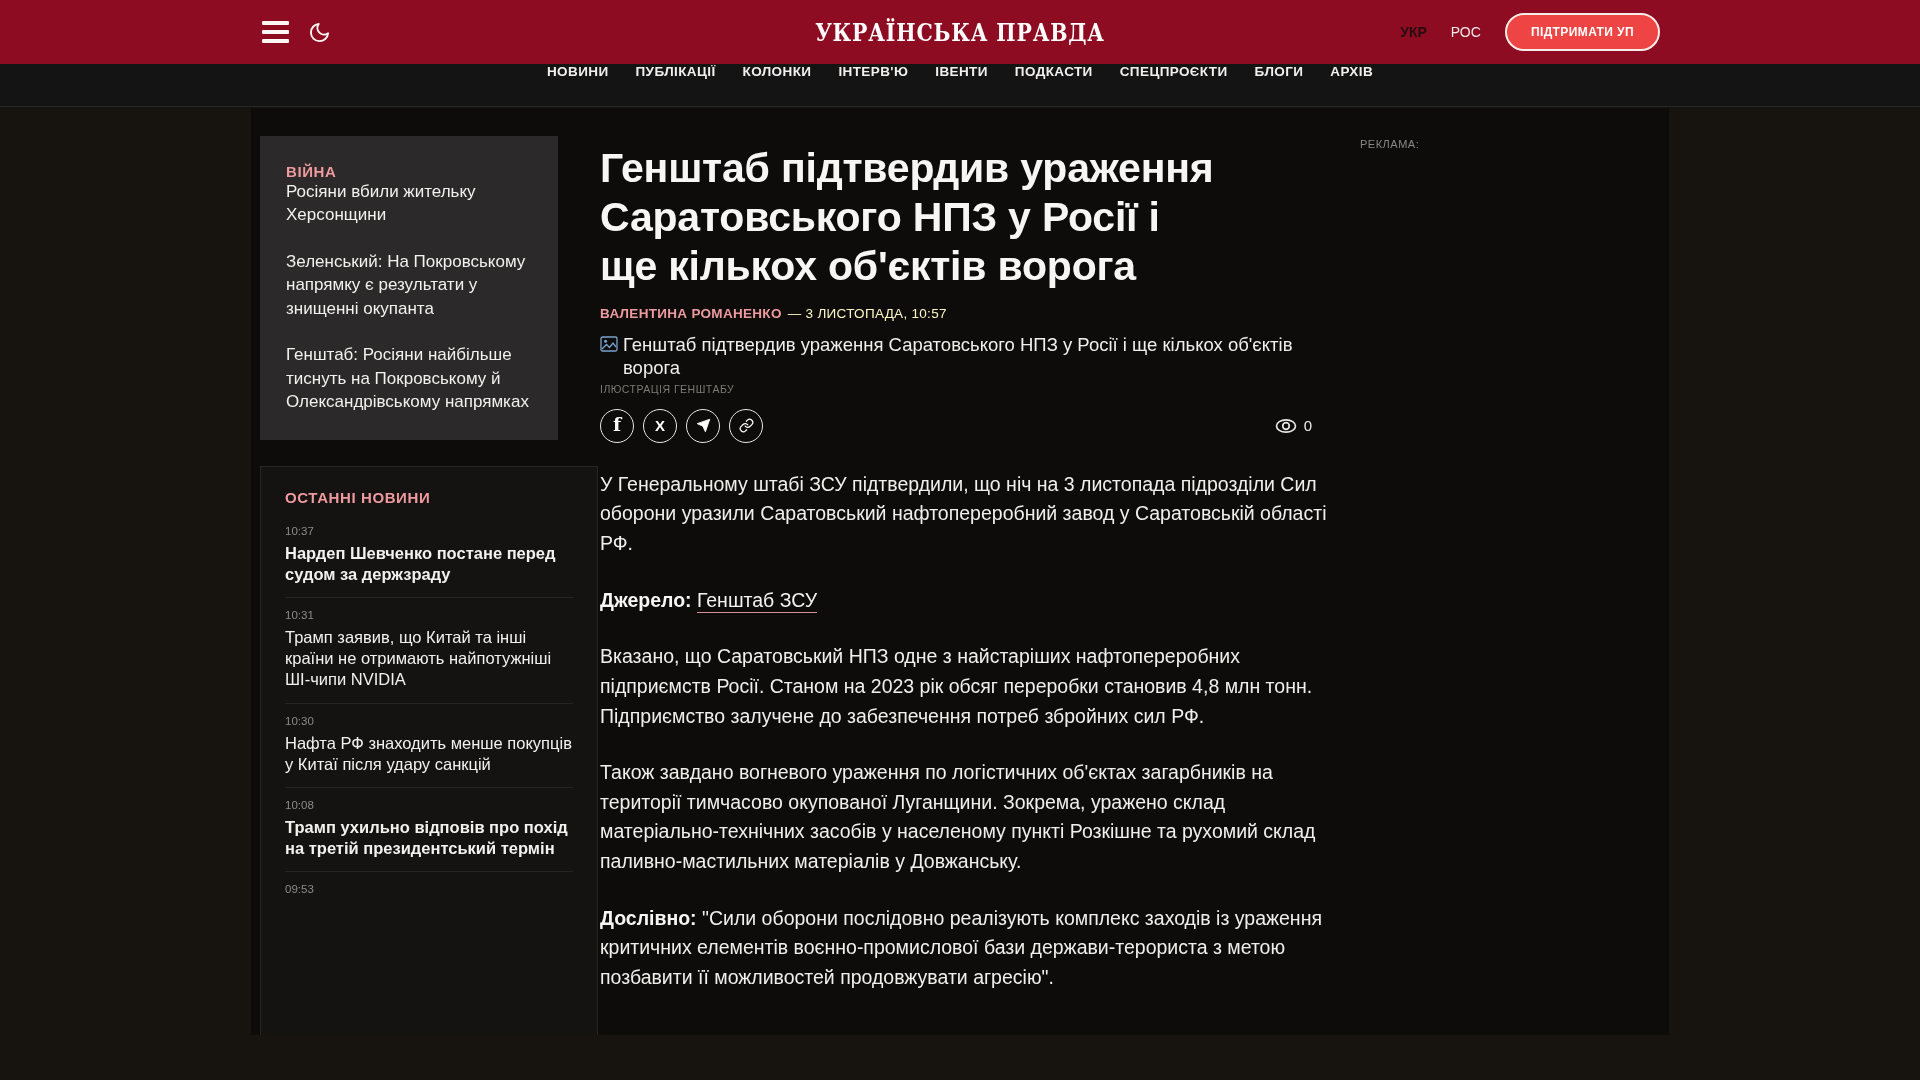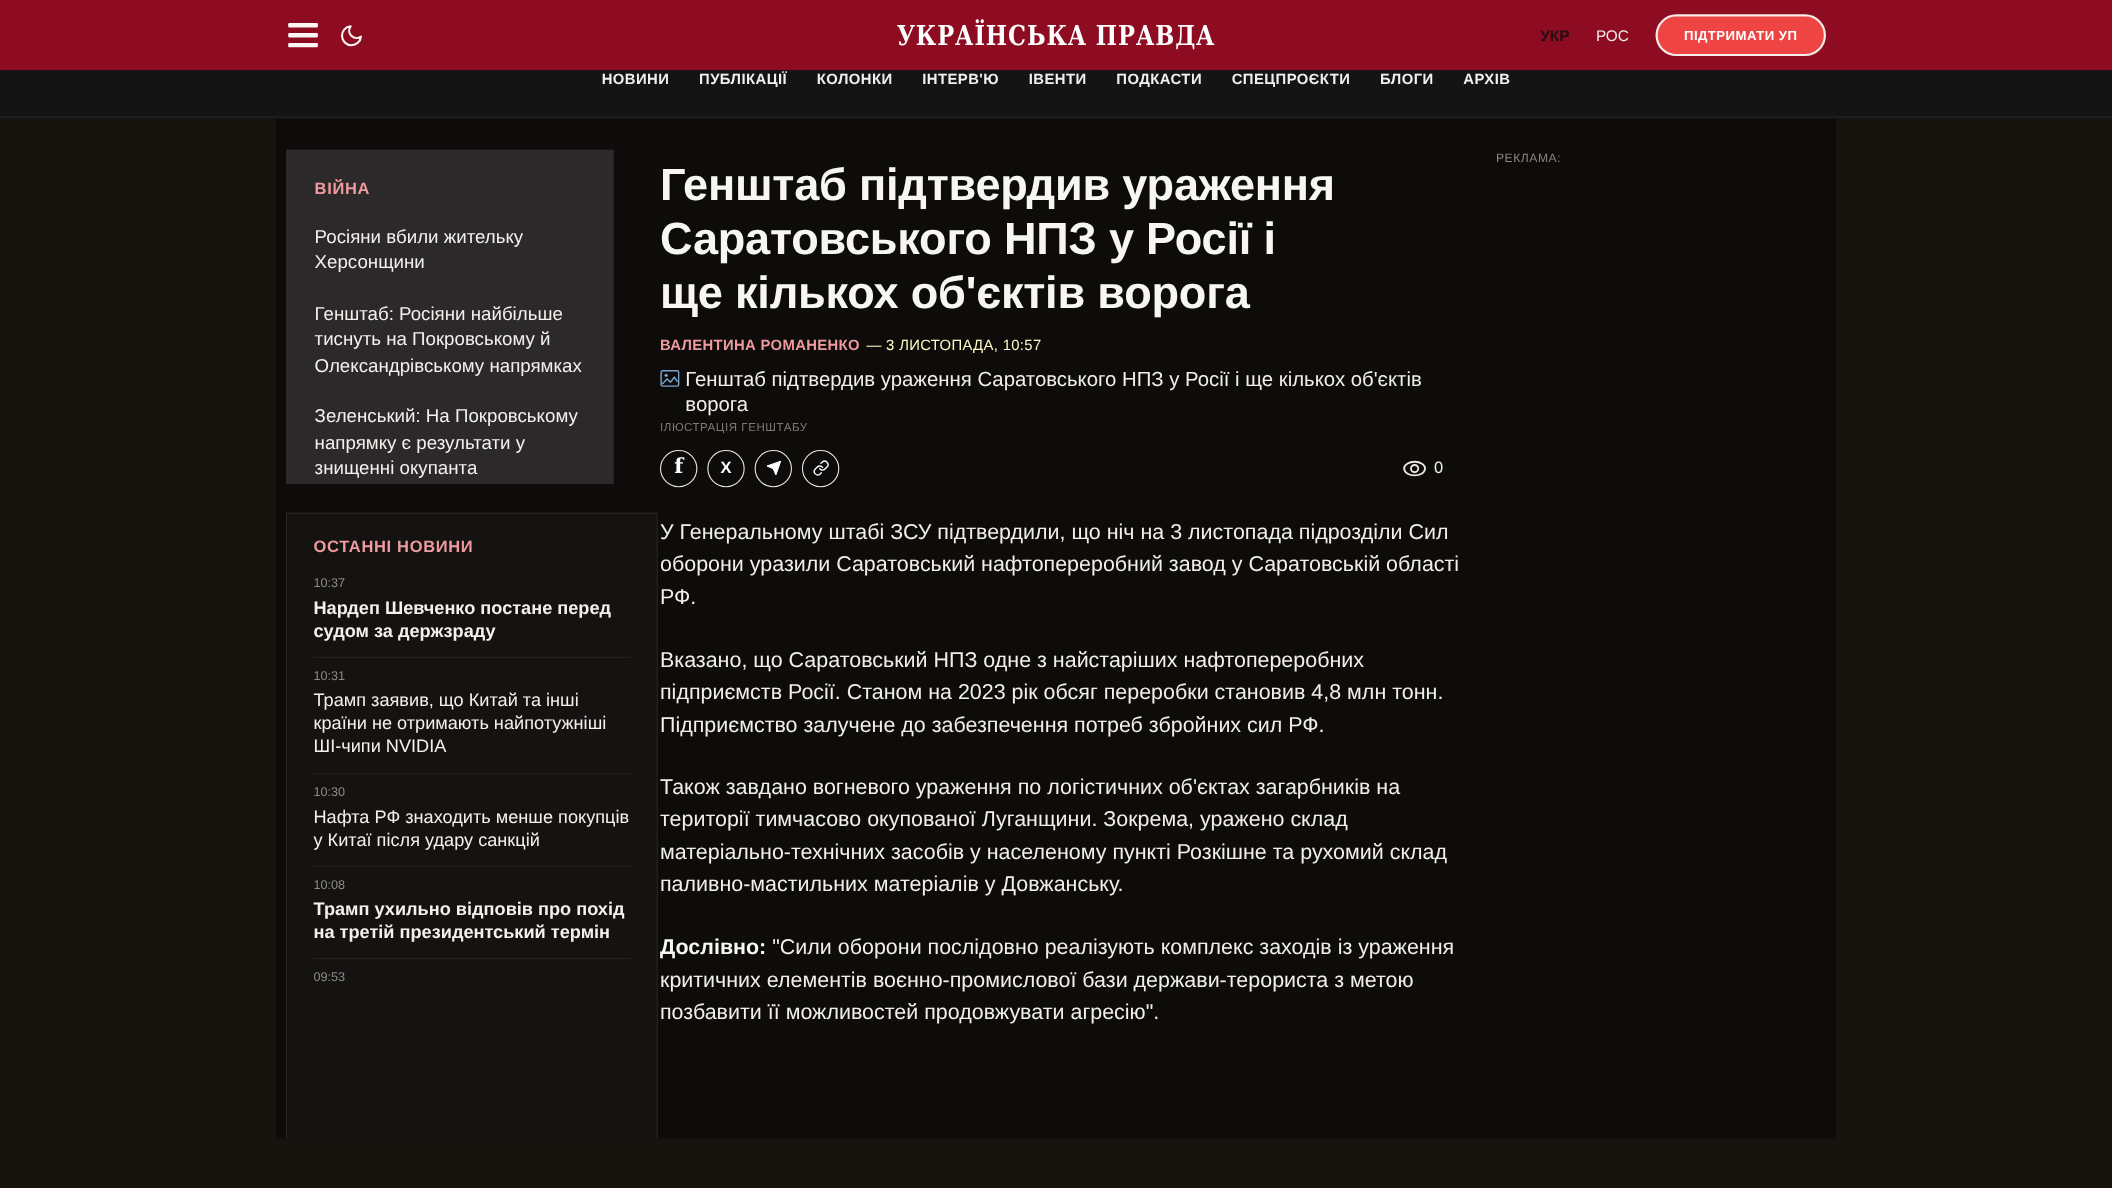--- a/index.html
+++ b/index.html
@@ -19,21 +19,21 @@
 
   
   .nav{position:absolute;left:0;top:64px;width:1920px;height:43px;background:#141414;border-bottom:1px solid #272727;display:flex;justify-content:center;gap:27px}
   .nav a{color:#f2f0ee;font-size:13.5px;font-weight:700;letter-spacing:.4px;text-decoration:none;white-space:nowrap}
 
   
   .container{position:absolute;left:251px;top:108px;width:1418px;height:927px;background:#0d0c0a;overflow:hidden}
 
   
   .war-card{position:absolute;left:9px;top:28px;width:298px;height:304px;background:#2b2929;padding:27px 26px;overflow:hidden}
-  .war-title{color:#ee9a9e;font-size:15px;font-weight:700;letter-spacing:.6px;margin-bottom:24px}
+  .war-title{color:#ee9a9e;font-size:15px;font-weight:700;letter-spacing:.6px;}
   .war-item{color:#f3f1ee;font-size:17px;line-height:1.38;margin-bottom:23px;cursor:pointer}
 
   
   .news-card{position:absolute;left:9px;top:358px;width:338px;height:572px;background:#151312;border:1px solid #272422;padding:22px 24px 0;overflow:hidden}
   .news-title{color:#ee9a9e;font-size:15px;font-weight:700;letter-spacing:.6px;margin-bottom:8px}
   .news-item{padding:11px 0 12px;cursor:pointer}
   .news-item + .news-item{border-top:1px solid #262322}
   .news-time{color:#8c8b89;font-size:11.5px;margin-bottom:6px}
   .news-headline{color:#f3f1ee;font-size:16.5px;line-height:1.28}
   .news-item.bold .news-headline{font-weight:700}
@@ -91,22 +91,22 @@
     <a href="#">БЛОГИ</a>
     <a href="#">АРХІВ</a>
   </nav>
 
 <main class="container">
 
   <section class="war-card">
     <div class="war-title">ВІЙНА</div>
     <div>
         <div class="war-item">Росіяни вбили жительку Херсонщини</div>
+        <div class="war-item">Зеленський: На Покровському напрямку є результати у знищенні окупанта</div>
         <div class="war-item">Генштаб: Росіяни найбільше тиснуть на Покровському й Олександрівському напрямках</div>
-        <div class="war-item">Зеленський: На Покровському напрямку є результати у знищенні окупанта</div>
       </div>
   </section>
 
   <section class="news-card">
     <div class="news-title">ОСТАННІ НОВИНИ</div>
     <div>
         <div class="news-item bold">
           <div class="news-time">10:37</div>
           <div class="news-headline">Нардеп Шевченко постане перед судом за держзраду</div>
         </div>
@@ -164,20 +164,21 @@
         <span class="views">
         <svg width="22" height="20" viewBox="0 0 22 20" fill="none" stroke="#e9e7e5" stroke-width="1.7">
           <ellipse cx="11" cy="10" rx="9.5" ry="6.2"></ellipse>
             <circle cx="11" cy="10" r="3.3"></circle>
         </svg>
         <span>0</span>
       </span>
     </div>
     <div>
         <p>У Генеральному штабі ЗСУ підтвердили, що ніч на 3 листопада підрозділи Сил оборони уразили Саратовський нафтопереробний завод у Саратовській області РФ.</p>
+        <p><strong>Джерело: </strong><a href="#" class="source-link">Генштаб ЗСУ</a></p>
         <p>Вказано, що Саратовський НПЗ  одне з найстаріших нафтопереробних підприємств Росії. Станом на 2023 рік обсяг переробки становив 4,8 млн тонн. Підприємство залучене до забезпечення потреб збройних сил РФ.</p>
         <p>Також завдано вогневого ураження по логістичних об'єктах загарбників на території тимчасово окупованої Луганщини. Зокрема, уражено склад матеріально-технічних засобів у населеному пункті Розкішне та рухомий склад паливно-мастильних матеріалів у Довжанську.</p>
         <p><strong>Дослівно: </strong>"Сили оборони послідовно реалізують комплекс заходів із ураження критичних елементів воєнно-промислової бази держави-терориста з метою позбавити її можливостей продовжувати агресію".</p>
       </div>
   </article>
 
   <div class="ad-label">РЕКЛАМА:</div>
 </main>
 
 </body></html>

